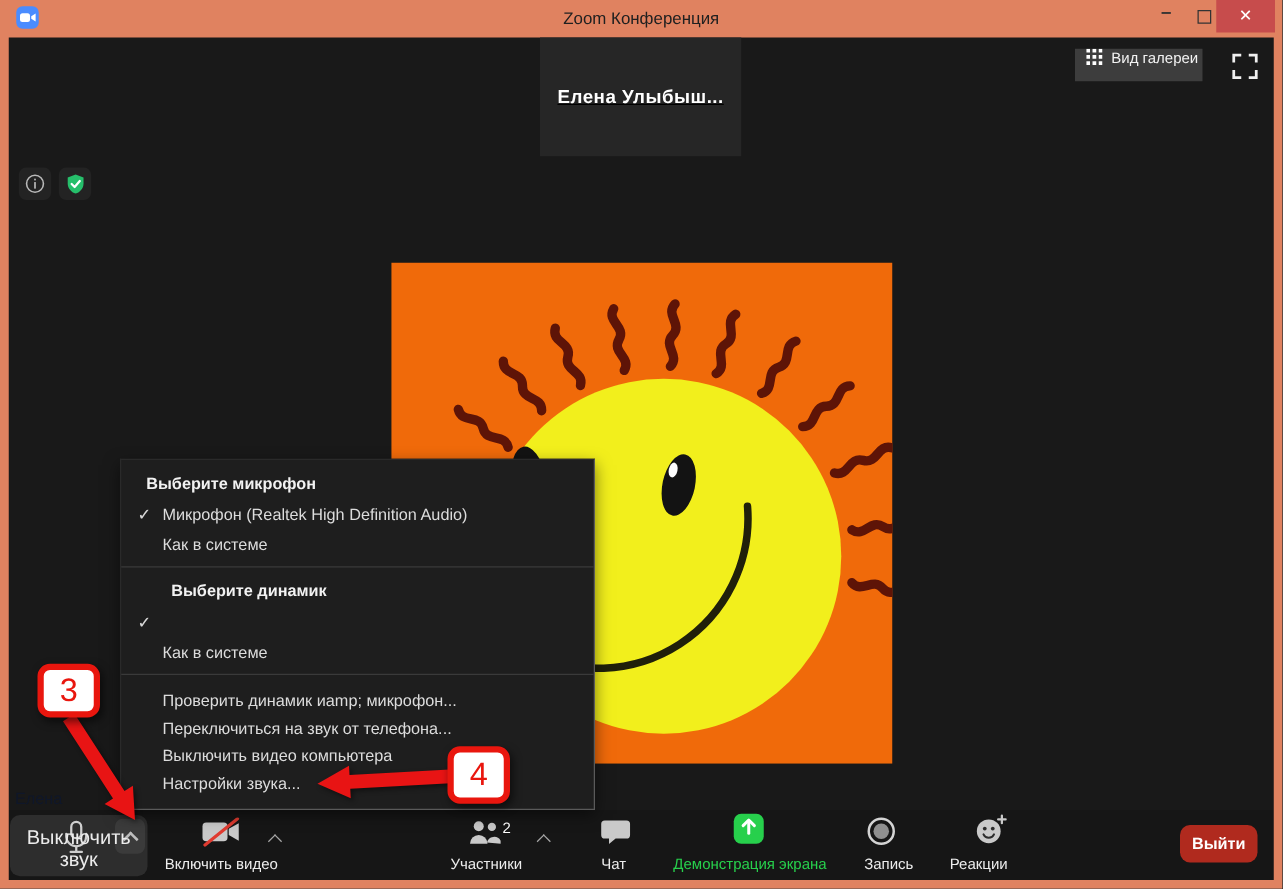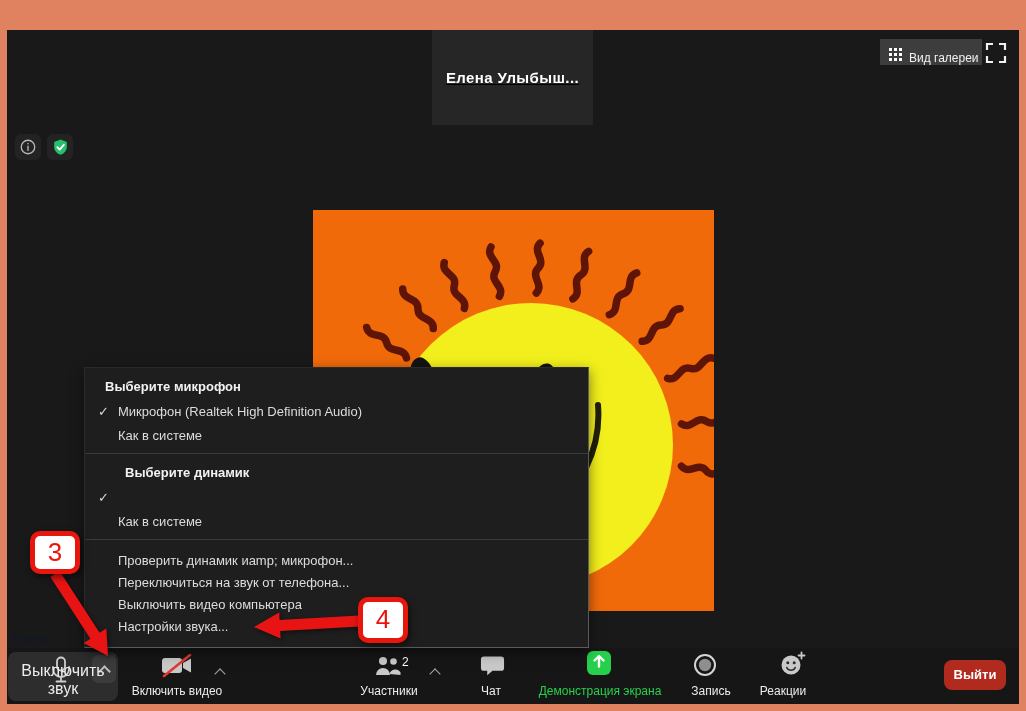--- a/index.html
+++ b/index.html
@@ -17,32 +17,32 @@
   .btn-max .sq { position:absolute; left:10px; top:8px; width:11px; height:11px; border:1.8px solid #333; }
   .btn-close { left:973px; width:47px; background:#c74c4c; color:#fff; font-size:13px; line-height:26px; }
 
   
   .stage { left:7px; top:30px; width:1012px; height:618px; background:#191919; }
   .toolbar-bg { left:7px; top:648px; width:1012px; height:56px; background:#161616; }
 
   .tile { left:432px; top:30px; width:161px; height:95px; background:#262626; display:flex; align-items:center; justify-content:center;text-decoration:underline; }
   .tile span { color:#fff; font-size:15px; font-weight:600; letter-spacing:.4px; }
 
-  .gallery-btn { left:880px; top:39px; width:102px; height:26px; background:#3d3d3d; display:flex; align-items:flex-end; gap:7px; padding-left:9px; }
+  .gallery-btn { left:860px; top:39px; width:102px; height:26px; background:#3d3d3d; display:flex; align-items:flex-start; gap:7px; padding-left:9px; }
   .gallery-btn span.lbl { color:#f2f2f2; font-size:12px; }
   .fullscreen-btn { left:984px; top:41px; width:24px; height:24px; }
 
   .round-sq { width:26px; height:26px; background:#232323; border-radius:6px; display:flex; align-items:center; justify-content:center; }
   .info-btn { left:15px; top:134px; }
   .shield-btn { left:47px; top:134px; }
 
   .self-name { left:12px; top:631px; color:#0f172a; font-size:13px; }
 
   
-  .menu { left:84px; top:367px; width:505px; height:281px; background:#1e1e1e; border:1px solid #5a5a5a; border-left-color:#2a2a2a; border-top-color:#2a2a2a; box-shadow:0 4px 12px rgba(0,0,0,.5); z-index:6; }
+  .menu { left:96px; top:367px; width:380px; height:281px; background:#1e1e1e; border:1px solid #5a5a5a; border-left-color:#2a2a2a; border-top-color:#2a2a2a; box-shadow:0 4px 12px rgba(0,0,0,.5); z-index:6; }
   .menu .hdr { position:absolute; left:20px; font-size:13px; font-weight:bold; color:#f2f2f2; }
   .menu .mi { position:absolute; left:0; width:100%; height:22px; font-size:13px; color:#dcdcdc; }
   .menu .mi .check { position:absolute; left:13px; top:2px; width:16px; color:#d8d8d8; font-size:13px; }
   .menu .mi .lab { position:absolute; left:33px; top:2px; }
   .menu .sep { position:absolute; left:0; width:100%; height:1px; background:#3a3a3a; }
 
   
   .tlabel { position:absolute; top:684px; text-align:center; font-size:12px; color:#ececec; }
   .chev { display:inline-block; width:9px; height:9px; border-top:2px solid #bdbdbd; border-left:2px solid #bdbdbd; transform:rotate(45deg); }
   .chev-sm { width:8px; height:8px; border-width:1.6px; border-color:#a8a8a8; }
@@ -63,20 +63,34 @@
   .arrow { z-index:19; filter:drop-shadow(2px 2px 2px rgba(0,0,0,.45)); pointer-events:none; }
 </style>
 </head>
 <body>
 
 <div class="window">
 
   <div class="abs stage"></div>
   <div class="abs toolbar-bg"></div>
 
+  <div class="abs titlebar">
+    <div class="abs app-icon">
+      <svg width="18" height="18" viewBox="0 0 18 18">
+          <rect x="3" y="5.5" width="8" height="7" rx="2" fill="#fff"></rect>
+          <path d="M12 8 L15.5 5.8 V12.2 L12 10 Z" fill="#fff"></path>
+        </svg>
+    </div>
+    <div class="abs win-title">Zoom Конференция</div>
+    <div class="abs win-btn btn-min">–</div>
+    <div class="abs win-btn btn-max">
+        <span class="sq"></span>
+      </div>
+    <div class="abs win-btn btn-close">✕</div>
+  </div>
 
   <div class="abs tile">
     <span>Елена  Улыбыш...</span>
   </div>
 
   <div class="abs gallery-btn">
     <span>
       <svg width="13" height="13" viewBox="0 0 13 13">
           <g fill="#fff">
             <rect width="3" height="3"></rect>

